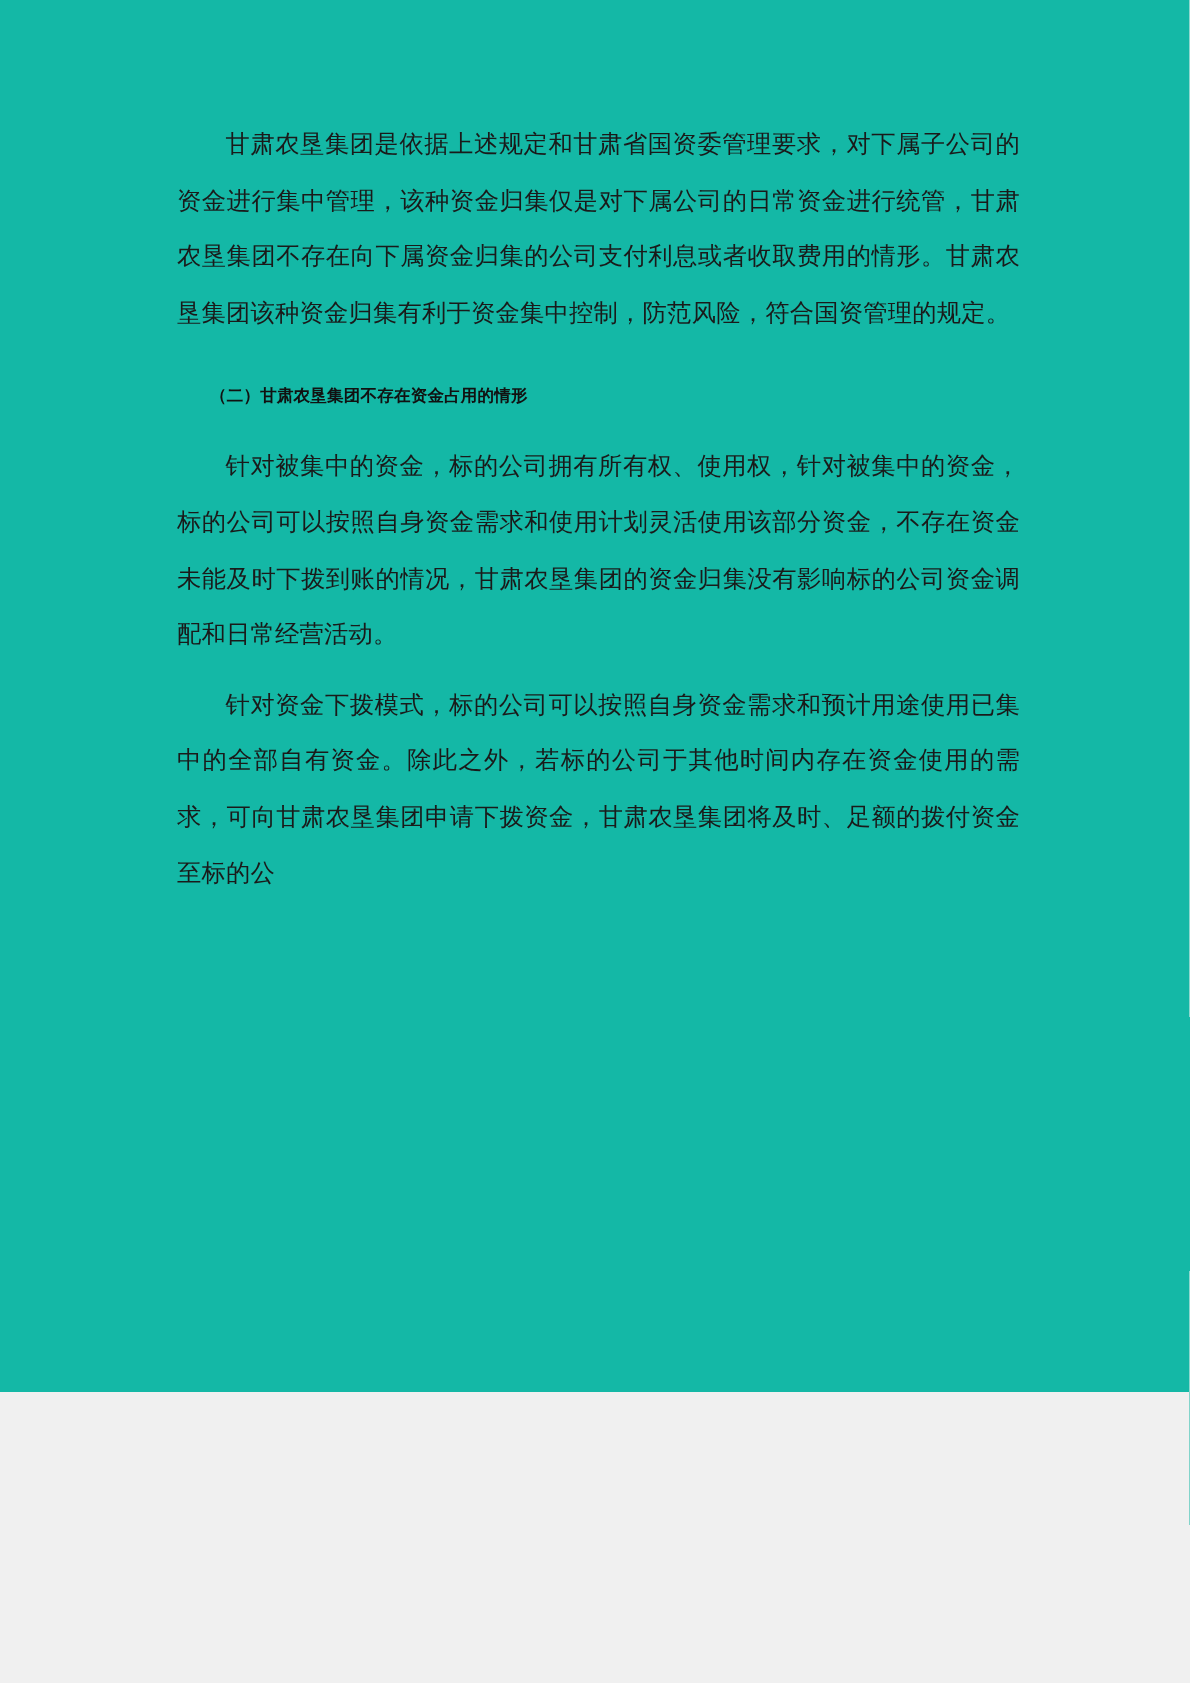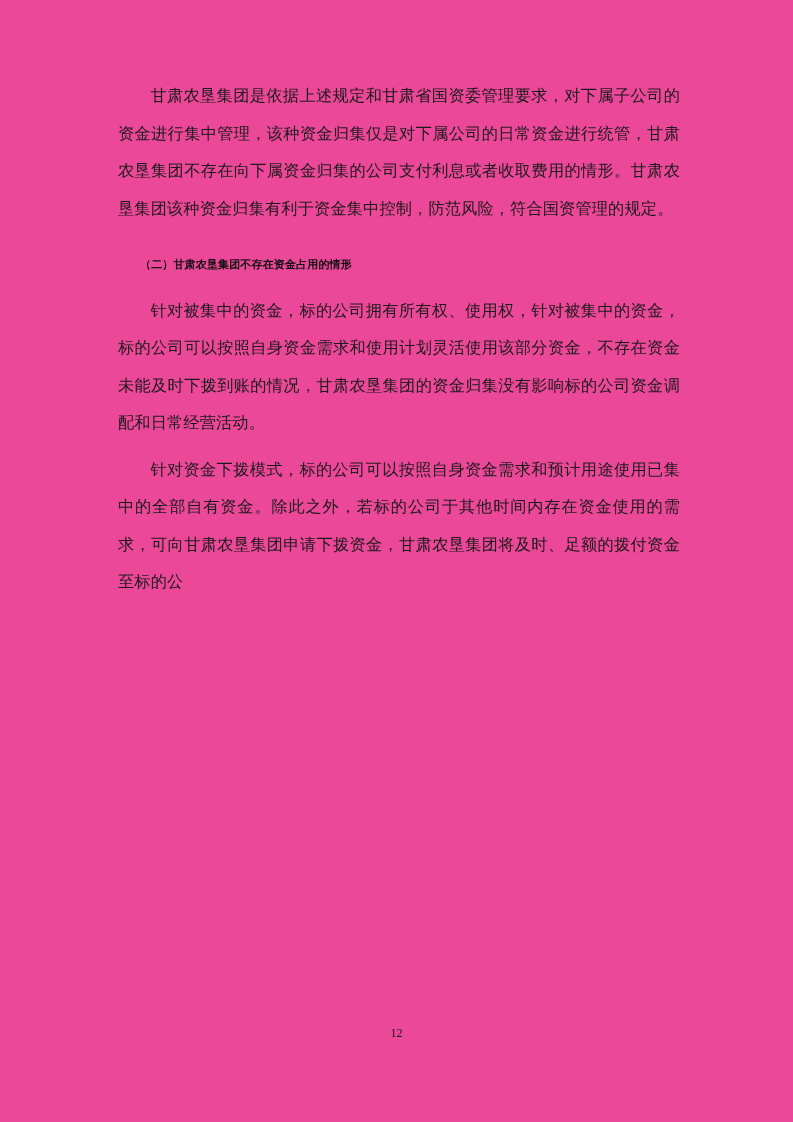--- a/index.html
+++ b/index.html
@@ -5,22 +5,22 @@
   html, body {
     margin: 0;
     padding: 0;
     background: #f0f0f0;
   }
   body {
     font-family: "Liberation Serif", "DejaVu Serif", serif;
   }
   .page {
     width: 793px;
-    height: 1122px;
-    background: #ec4899;
+    height: 928px;
+    background: #14b8a6;
     position: relative;
     box-sizing: border-box;
     margin: 0 auto;
     overflow: hidden;
   }
   .content {
     position: absolute;
     left: 118px;
     top: 78px;
     width: 562px;

